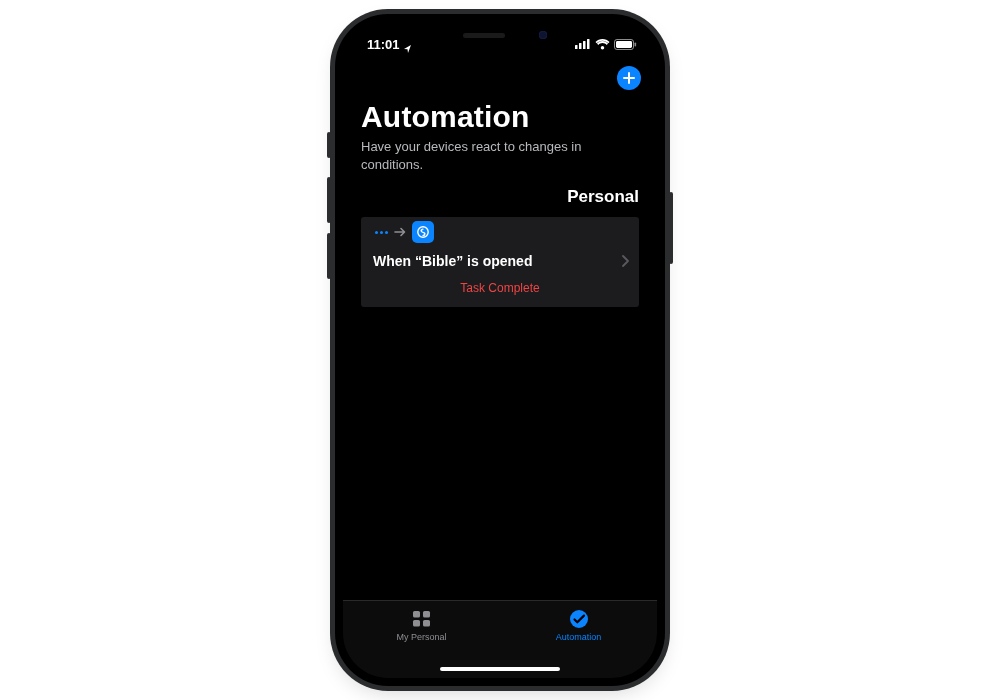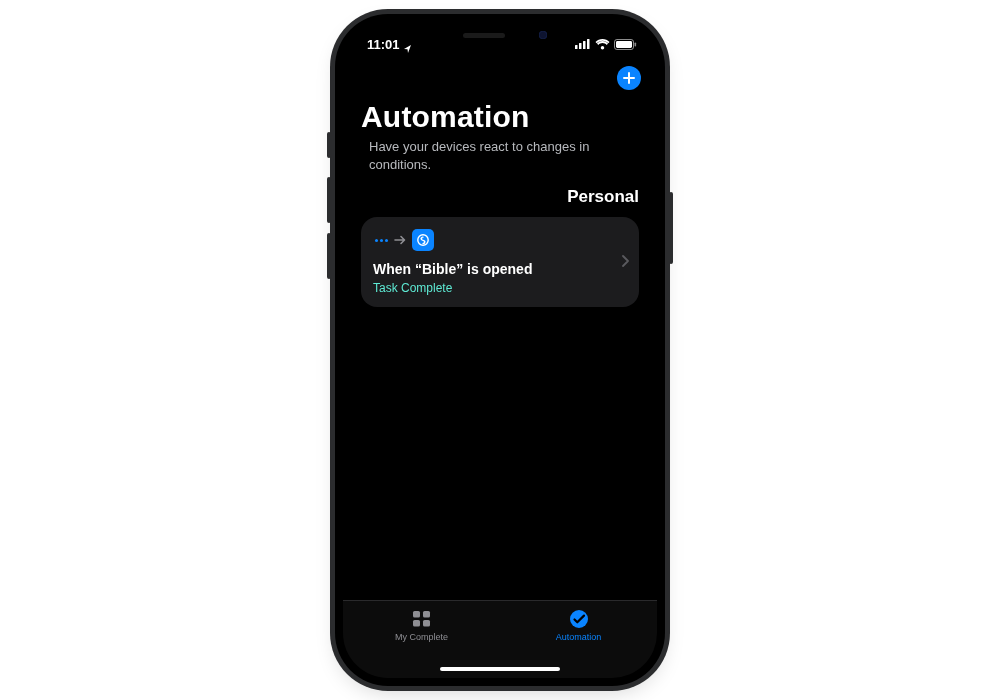--- a/index.html
+++ b/index.html
@@ -148,35 +148,35 @@
   .page-title {
     font-size: 30px;
     font-weight: 700;
     margin: 2px 0 4px 0;
     letter-spacing: 0.2px;
   }
   .page-subtitle {
     font-size: 13px;
     color: #b7b9bd;
     line-height: 1.35;
-    margin: 0 0 14px 8px;
+    margin: 0 0 14px 0;
     max-width: 260px;
   }
 
   .section-title {
     font-size: 17px;
     font-weight: 700;
     margin: 8px 0 10px 0;
     text-align: right;
   }
 
   .automation-card {
     background: #1c1c1e;
-    border-radius: 16px;
-    padding: 12px 12px 12px 12px;
+    border-radius: 3px;
+    padding: 4px 12px 12px 12px;
     position: relative;
   }
 
   .card-icons {
     display: flex;
     align-items: center;
     gap: 6px;
     margin-bottom: 10px;
   }
 
@@ -211,22 +211,23 @@
   }
   .action-icon svg { display: block; }
 
   .card-title {
     font-size: 14px;
     font-weight: 600;
     color: #ffffff;
   }
   .card-subtitle {
     font-size: 12px;
-    color: #5eead4;
-    margin-top: 4px;
+    color: #ef4444;
+    margin-top: 12px;
+    text-align: center;
   }
 
   .card-chevron {
     position: absolute;
     right: 10px;
     top: 50%;
     transform: translateY(-50%);
     color: #5a5a5e;
   }
 
@@ -366,21 +367,21 @@
       <div class="tab-bar">
         <div class="tab">
           <span class="tab-icon">
             <svg width="22" height="20" viewBox="0 0 22 20">
               <rect x="2" y="2" width="7" height="6.5" rx="1.6" fill="#8e8e93"></rect>
               <rect x="12" y="2" width="7" height="6.5" rx="1.6" fill="#8e8e93"></rect>
               <rect x="2" y="11" width="7" height="6.5" rx="1.6" fill="#8e8e93"></rect>
               <rect x="12" y="11" width="7" height="6.5" rx="1.6" fill="#8e8e93"></rect>
             </svg>
           </span>
-          <span>My Complete</span>
+          <span>My Personal</span>
         </div>
         <div class="tab active">
           <span class="tab-icon">
             <svg width="22" height="22" viewBox="0 0 22 22">
               <circle cx="11" cy="11" r="9" fill="#0a84ff"></circle>
               <path d="M6.5 11.5l2.8 2.8L16 7.6" fill="none" stroke="#000" stroke-width="2.2" stroke-linecap="round" stroke-linejoin="round"></path>
             </svg>
           </span>
           <span>Automation</span>
         </div>

